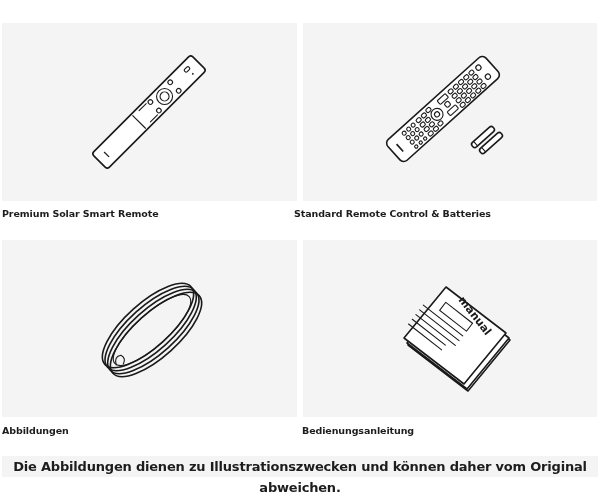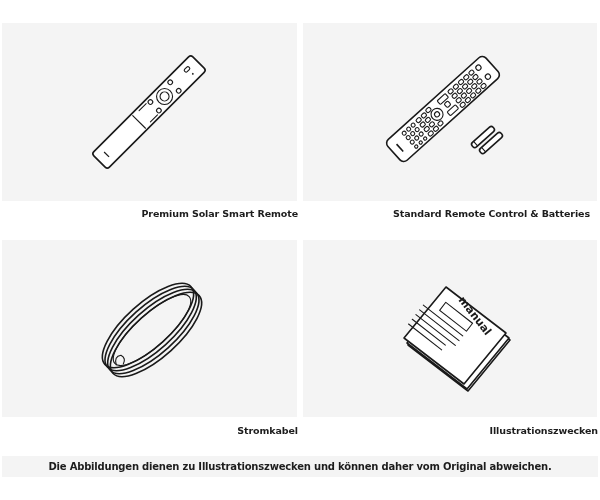--- a/index.html
+++ b/index.html
@@ -1,19 +1,19 @@
 <!DOCTYPE html>
 <html><head>
 <meta charset="utf-8">
 <style>
   html, body { margin:0; padding:0; background:#ffffff; }
   body { width:600px; height:500px; position:relative; overflow:hidden; font-family:"DejaVu Sans", sans-serif; color:#1a1a1a; }
   .panel { position:absolute; background:#f4f4f4; }
-  .caption { position:absolute; width:296px; text-align:right; font-size:9.5px; font-weight:bold; letter-spacing:-0.1px; color:#1d1d1d; }
-  .footer { position:absolute; left:2px; top:456px; width:596px; height:21px; background:#f4f4f4; text-align:center; font-size:10px; font-weight:bold; line-height:21px; color:#1d1d1d; letter-spacing:-0.2px; }
+  .caption { position:absolute; width:296px; text-align:left; font-size:9.5px; font-weight:bold; letter-spacing:-0.1px; color:#1d1d1d; }
+  .footer { position:absolute; left:2px; top:456px; width:596px; height:21px; background:#f4f4f4; text-align:center; font-size:13px; font-weight:bold; line-height:21px; color:#1d1d1d; letter-spacing:-0.2px; }
   svg { position:absolute; overflow:visible; }
   .st { fill:none; stroke:#1a1a1a; stroke-width:1.6; stroke-linejoin:round; stroke-linecap:round; }
   .stt { fill:none; stroke:#1a1a1a; stroke-width:1.1; stroke-linejoin:round; stroke-linecap:round; }
   .wf { fill:#ffffff; stroke:#1a1a1a; stroke-width:1.6; stroke-linejoin:round; }
 </style>
 </head>
 <body>
 
 <div class="panel" style="left:2px;top:23px;width:295px;height:178px;">
   <svg width="295" height="178" viewBox="0 0 295 178">
@@ -111,35 +111,35 @@
     <g transform="translate(150,90) rotate(-42)">
       <ellipse class="st" cx="0" cy="-6" rx="58" ry="22"></ellipse>
       <ellipse class="st" cx="0" cy="-2" rx="58" ry="22"></ellipse>
       <ellipse class="st" cx="0" cy="2" rx="58" ry="22"></ellipse>
       <ellipse class="st" cx="0" cy="6" rx="58" ry="22"></ellipse>
       <ellipse class="stt" cx="0" cy="0" rx="50" ry="16"></ellipse>
       <path class="stt" d="M-50,2 q4,-8 10,-4 q2,6 -4,8"></path>
     </g>
   </svg>
 </div>
-<div class="caption" style="left:2px;top:425px;">Stromkabel</div>
+<div class="caption" style="left:2px;top:425px;">Abbildungen</div>
 
 <div class="panel" style="left:303px;top:240px;width:294px;height:177px;">
   <svg width="294" height="177" viewBox="0 0 294 177">
     <g transform="translate(145,92)">
       <path class="wf" d="M-42,9 L18,55 L60,4 L0,-42 Z" transform="translate(2,4)"></path>
       <path class="wf" d="M-42,9 L18,55 L60,4 L0,-42 Z" transform="translate(1,2)"></path>
       <path class="wf" d="M-44,6 L16,52 L58,1 L-2,-45 Z"></path>
       <g transform="rotate(38)">
         <rect class="stt" x="-20" y="-22" width="34" height="10"></rect>
         <line class="stt" x1="-36" y1="-6" x2="14" y2="-6"></line>
         <line class="stt" x1="-36" y1="0" x2="14" y2="0"></line>
         <line class="stt" x1="-36" y1="6" x2="14" y2="6"></line>
         <line class="stt" x1="-36" y1="12" x2="6" y2="12"></line>
         <line class="stt" x1="-36" y1="18" x2="6" y2="18"></line>
       </g>
       <text x="0" y="0" font-family="DejaVu Sans, sans-serif" font-weight="bold" font-size="11" fill="#1a1a1a" transform="translate(10,-32) rotate(52)">manual</text>
     </g>
   </svg>
 </div>
-<div class="caption" style="left:302px;top:425px;">Illustrationszwecken</div>
+<div class="caption" style="left:302px;top:425px;">Bedienungsanleitung</div>
 
 <div class="footer">Die Abbildungen dienen zu Illustrationszwecken und können daher vom Original abweichen.</div>
 
 </body></html>

